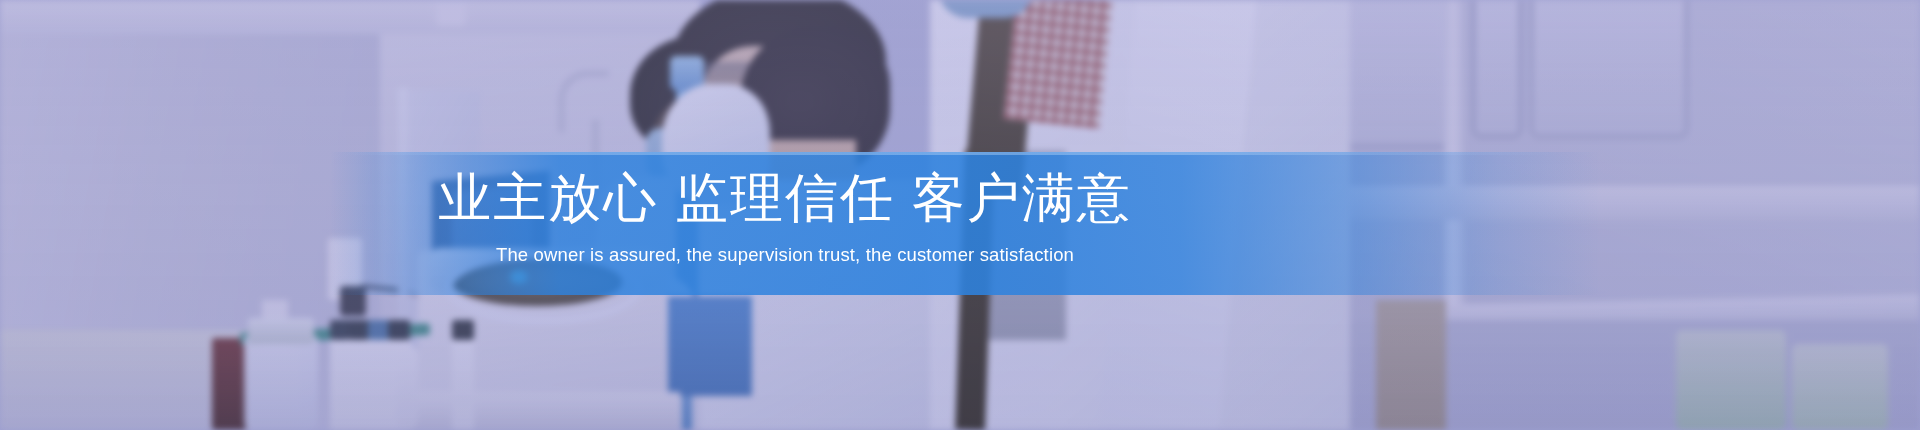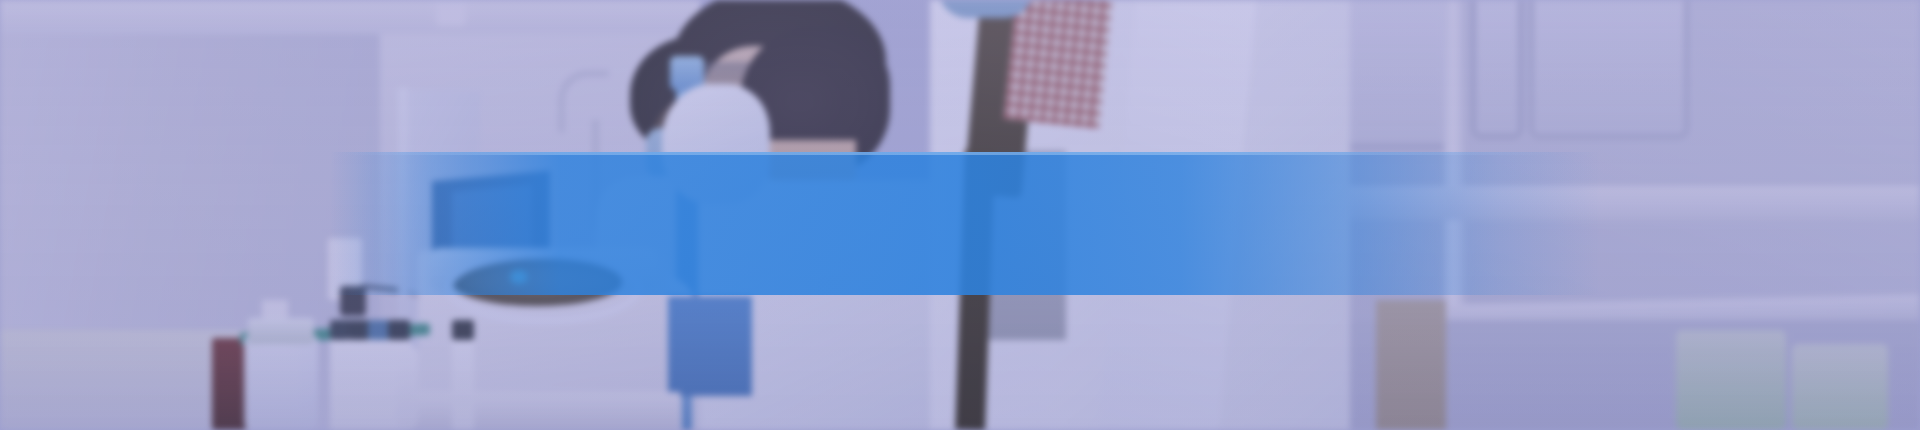--- a/index.html
+++ b/index.html
@@ -331,14 +331,18 @@
     <div class="p3-mask"></div>
 
   </div>
 
   <div class="grade-purple"></div>
   <div class="grade-lift"></div>
 
   <div class="band"></div>
   <div class="band-top-hi"></div>
 
+  <div class="text-wrap">
+    <div class="headline">业主放心 监理信任 客户满意</div>
+    <div class="subline">The owner is assured, the supervision trust, the customer satisfaction</div>
+  </div>
 
 </div>
 
 </body></html>

